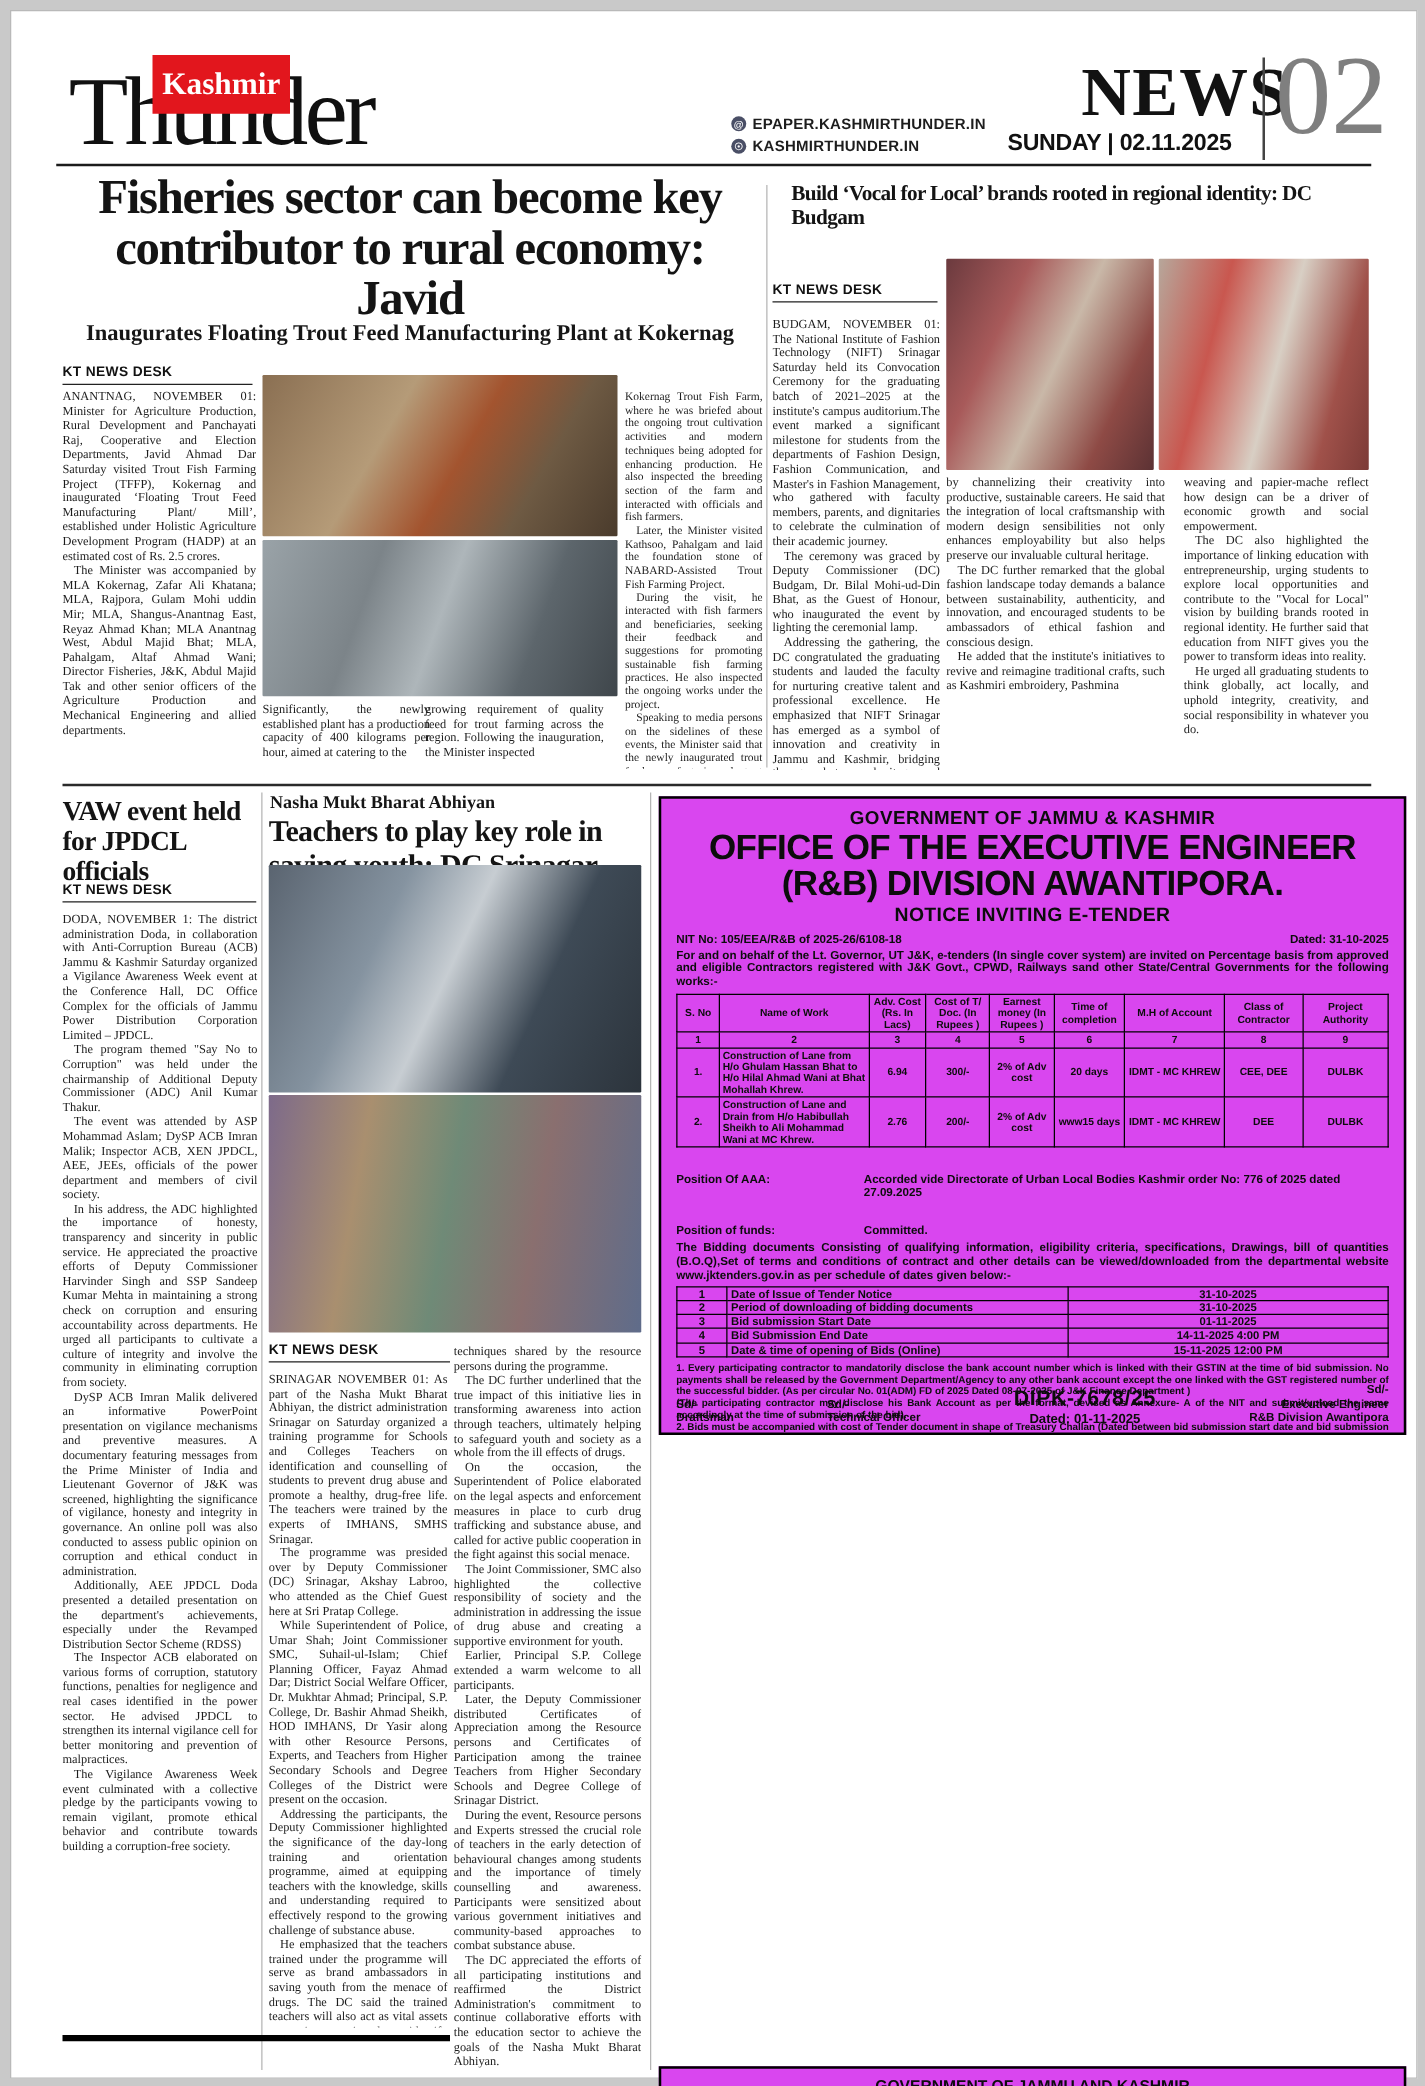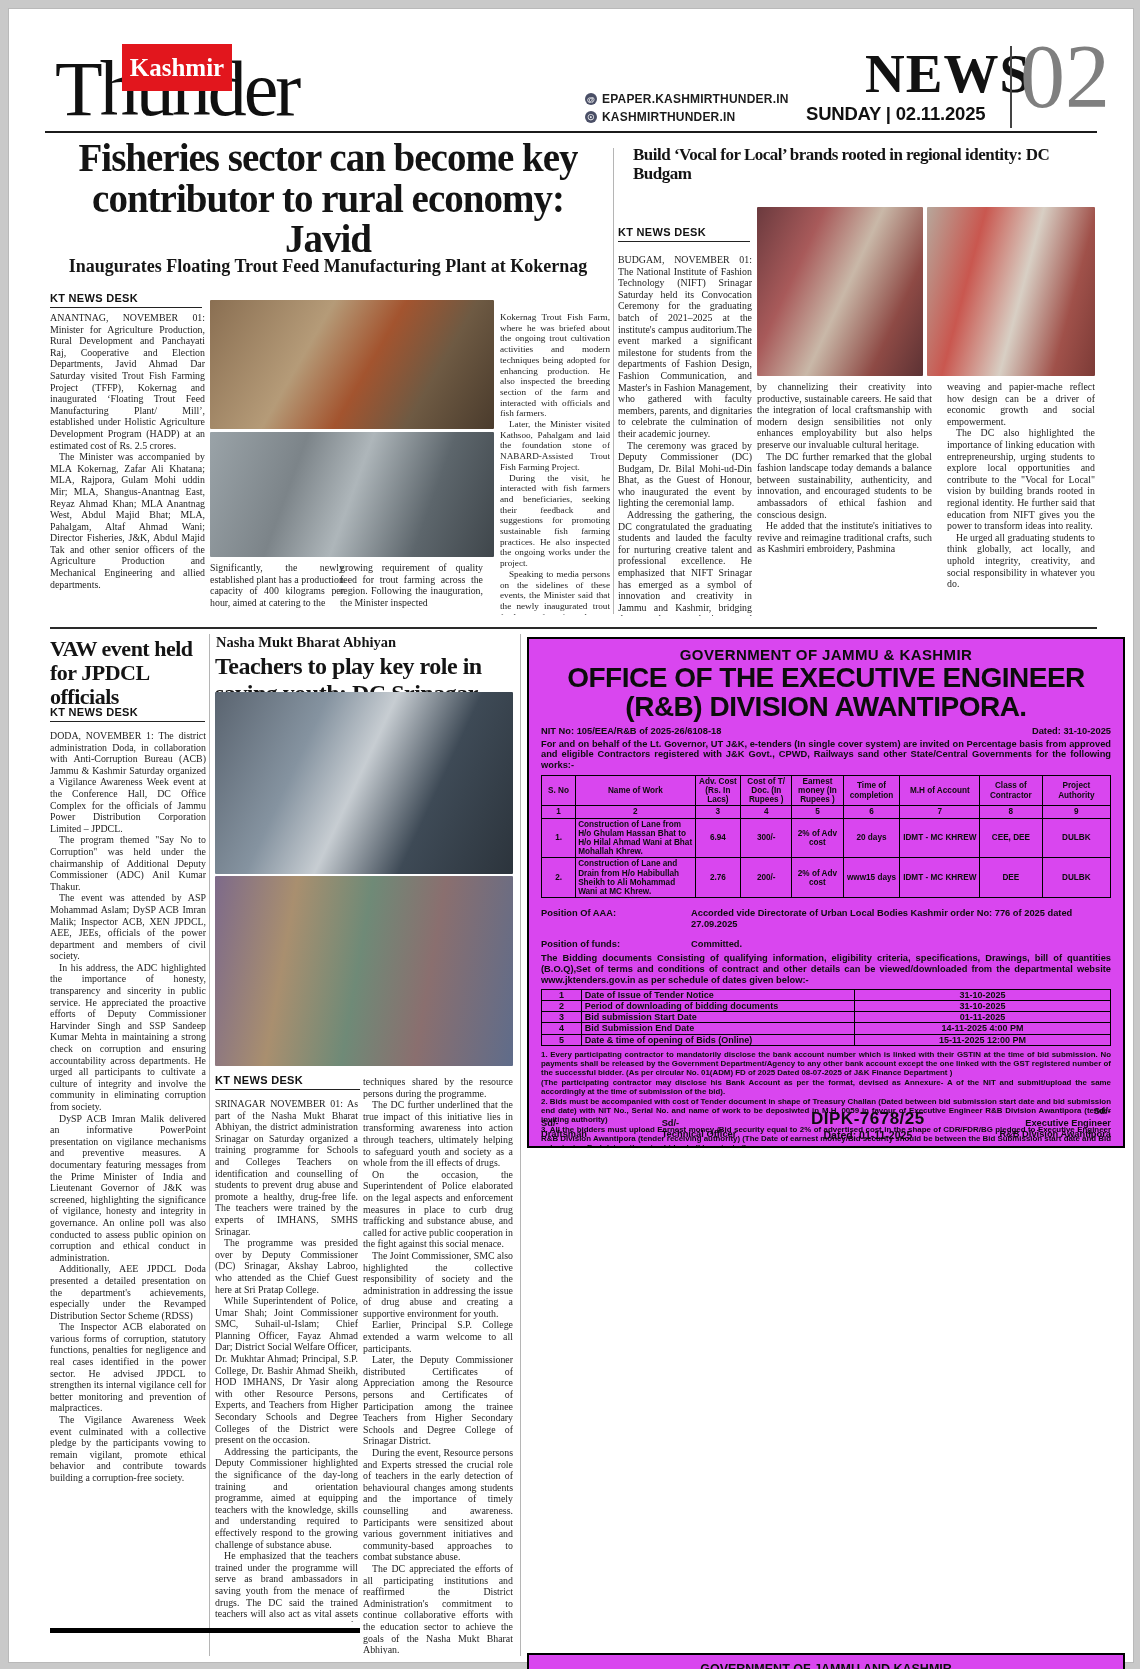--- a/index.html
+++ b/index.html
@@ -41,21 +41,21 @@
   .t-gov{font-weight:700;font-size:15px;text-align:center;letter-spacing:.4px;}
   .t-title{font-weight:800;font-size:28px;line-height:1.05;text-align:center;letter-spacing:-.5px;}
   .t-sub{font-weight:700;font-size:15.5px;text-align:center;margin-top:2px;letter-spacing:.3px;}
   .t-meta{display:flex;justify-content:space-between;font-size:9.3px;font-weight:700;margin-top:4px;}
   .t-par{font-size:9.3px;font-weight:700;line-height:1.15;text-align:justify;margin-top:3px;}
   table.nt{border-collapse:collapse;width:100%;table-layout:fixed;margin-top:4px;}
   table.nt td{border:1px solid #000;font-size:8.2px;font-weight:700;line-height:1.12;padding:1px 2px;text-align:center;vertical-align:middle;word-wrap:break-word;}
   table.t-main tbody td:nth-child(2){text-align:left;}
   table.t-sched td{font-size:9px;padding:0 3px;}
   table.t-sched td:nth-child(2){text-align:left;}
-  .aaa-row{display:flex;font-size:9.3px;font-weight:700;margin-top:10px;line-height:1.15;}
+  .aaa-row{display:flex;font-size:9.3px;font-weight:700;margin-top:20px;line-height:1.15;}
   .aaa-row .lbl{width:150px;flex:none;}
   .t-conds{margin-top:4px;max-height:142px;overflow:hidden;}
   .t-conds p{margin:0 0 1px 0;font-size:7.9px;font-weight:700;line-height:1.15;text-align:justify;}
   .t-sigs{position:absolute;left:12px;right:12px;bottom:5px;display:flex;justify-content:space-between;align-items:flex-end;}
   .sig{font-size:9.3px;font-weight:700;white-space:pre-line;line-height:1.25;}
   .sig.right{text-align:right;}
   .dipk-wrap{text-align:center;}
   .dipk{font-size:17px;font-weight:800;letter-spacing:.5px;}
   .dipk-date{font-size:10.5px;font-weight:700;}
   .s-gov{font-weight:700;font-size:12.5px;text-align:center;}
@@ -174,20 +174,21 @@
         <p>Later, the Deputy Commissioner distributed Certificates of Appreciation among the Resource persons and Certificates of Participation among the trainee Teachers from Higher Secondary Schools and Degree College of Srinagar District.</p>
         <p>During the event, Resource persons and Experts stressed the crucial role of teachers in the early detection of behavioural changes among students and the importance of timely counselling and awareness. Participants were sensitized about various government initiatives and community-based approaches to combat substance abuse.</p>
         <p>The DC appreciated the efforts of all participating institutions and reaffirmed the District Administration's commitment to continue collaborative efforts with the education sector to achieve the goals of the Nasha Mukt Bharat Abhiyan.</p>
       </div>
   </div>
   <div class="abs thickbar" style="left:50px;top:1628px;width:310px;height:5px;"></div>
 
   <div class="abs notice-box" style="left:527px;top:637px;width:570px;height:493px;">
     <div class="t-gov">GOVERNMENT OF JAMMU &amp; KASHMIR</div>
     <div class="t-title">OFFICE OF THE EXECUTIVE ENGINEER (R&amp;B) DIVISION AWANTIPORA.</div>
+    <div class="t-sub">NOTICE INVITING E-TENDER</div>
     <div class="t-meta">
       <span>NIT No: 105/EEA/R&amp;B of 2025-26/6108-18</span>
       <span>Dated: 31-10-2025</span>
     </div>
     <div class="t-par">For and on behalf of the Lt. Governor, UT J&amp;K, e-tenders (In single cover system) are invited on Percentage basis from approved and eligible Contractors registered with J&amp;K Govt.,  CPWD, Railways sand other State/Central Governments for the following works:-</div>
     <table class="nt t-main">
       <colgroup>
           <col style="width:6%">
           <col style="width:21%">
           <col style="width:8%">

